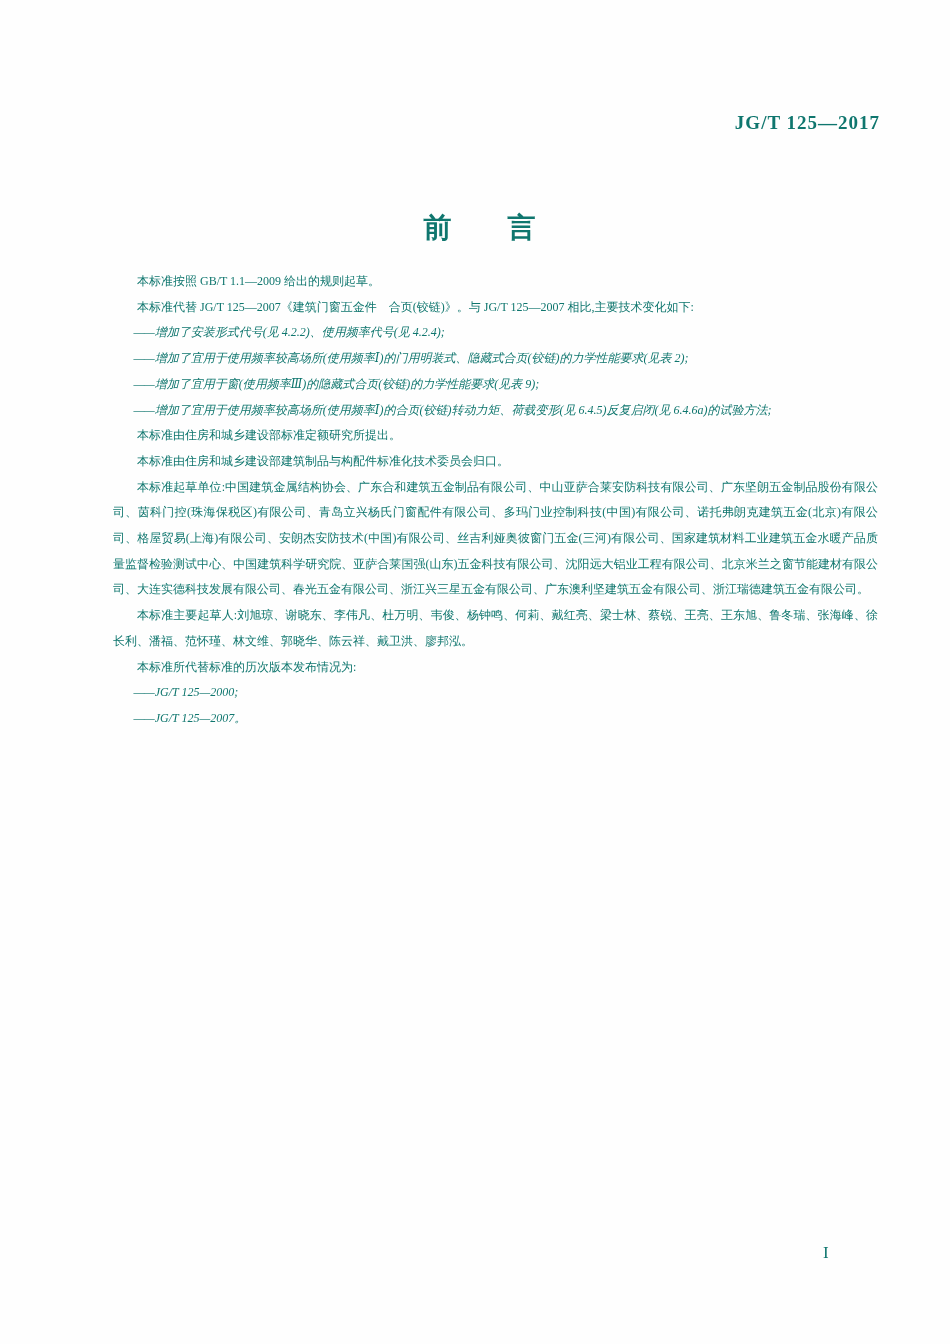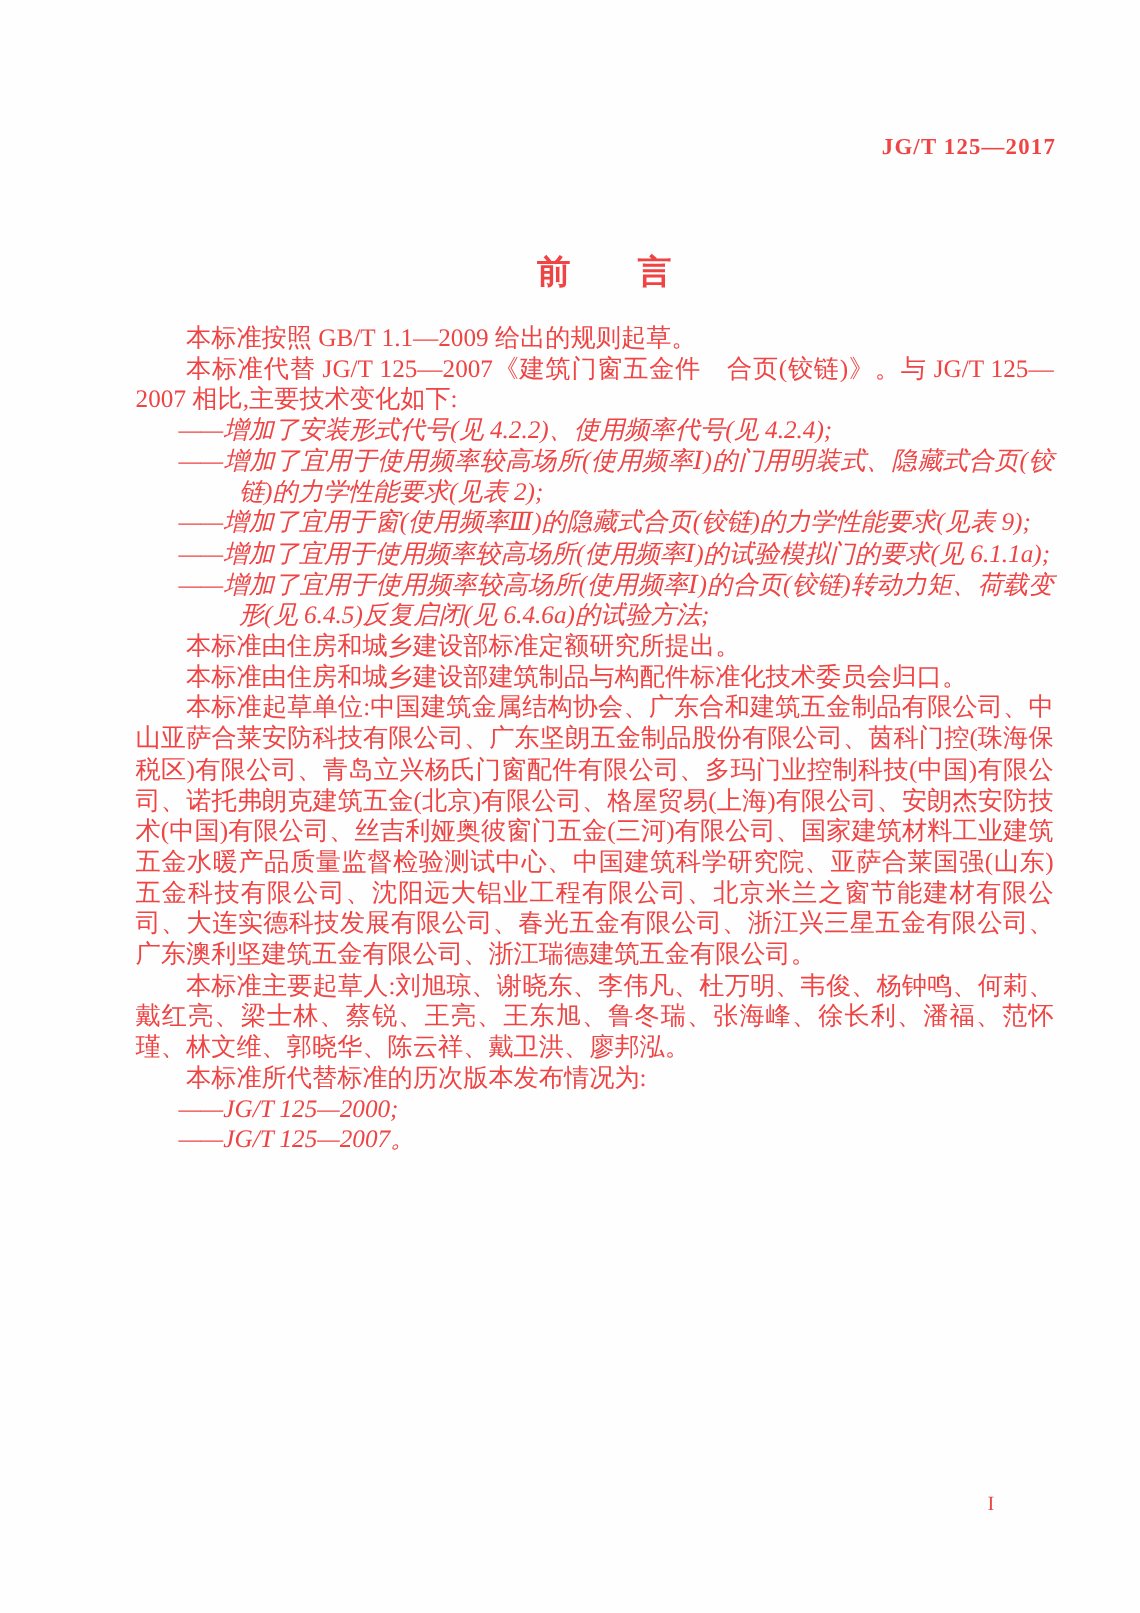--- a/index.html
+++ b/index.html
@@ -6,51 +6,51 @@
     margin: 0;
     padding: 0;
     background: #ffffff;
   }
   .page {
     position: relative;
     width: 950px;
     height: 1344px;
     background: #fefefe;
     font-family: "Liberation Serif", "DejaVu Serif", serif;
-    color: #ef4444;
+    color: #0f766e;
     overflow: hidden;
   }
   .header-code {
     position: absolute;
     top: 112px;
     right: 70px;
     font-size: 19px;
     font-weight: bold;
     letter-spacing: 1px;
     white-space: nowrap;
   }
   .doc-title {
     position: absolute;
     top: 192px;
-    left: 121px;
+    left: 97px;
     width: 765px;
     text-align: center;
     font-size: 28px;
     line-height: 34px;
     font-weight: bold;
     letter-spacing: 14px;
     text-indent: 14px; 
     white-space: nowrap;
   }
   .body-text {
     position: absolute;
     top: 269px;
     left: 113px;
     width: 765px;
-    font-size: 21px;
+    font-size: 12px;
     line-height: 25.7px;
     text-align: justify;
     text-justify: inter-ideograph;
   }
   .para {
     margin: 0;
     text-indent: 2em;
   }
   .dash-item {
     margin: 0;
@@ -74,21 +74,20 @@
   <div class="header-code">JG/T 125—2017</div>
 
   <h1 class="doc-title">前　言</h1>
 
   <div class="body-text">
     <p class="para">本标准按照 GB/T 1.1—2009 给出的规则起草。</p>
     <p class="para">本标准代替 JG/T 125—2007《建筑门窗五金件　合页(铰链)》。与 JG/T 125—2007 相比,主要技术变化如下:</p>
     <p class="dash-item">——增加了安装形式代号(见 4.2.2)、使用频率代号(见 4.2.4);</p>
     <p class="dash-item">——增加了宜用于使用频率较高场所(使用频率Ⅰ)的门用明装式、隐藏式合页(铰链)的力学性能要求(见表 2);</p>
     <p class="dash-item">——增加了宜用于窗(使用频率Ⅲ)的隐藏式合页(铰链)的力学性能要求(见表 9);</p>
-    <p class="dash-item">——增加了宜用于使用频率较高场所(使用频率Ⅰ)的试验模拟门的要求(见 6.1.1a);</p>
     <p class="dash-item">——增加了宜用于使用频率较高场所(使用频率Ⅰ)的合页(铰链)转动力矩、荷载变形(见 6.4.5)反复启闭(见 6.4.6a)的试验方法;</p>
     <p class="para">本标准由住房和城乡建设部标准定额研究所提出。</p>
     <p class="para">本标准由住房和城乡建设部建筑制品与构配件标准化技术委员会归口。</p>
     <p class="para">本标准起草单位:中国建筑金属结构协会、广东合和建筑五金制品有限公司、中山亚萨合莱安防科技有限公司、广东坚朗五金制品股份有限公司、茵科门控(珠海保税区)有限公司、青岛立兴杨氏门窗配件有限公司、多玛门业控制科技(中国)有限公司、诺托弗朗克建筑五金(北京)有限公司、格屋贸易(上海)有限公司、安朗杰安防技术(中国)有限公司、丝吉利娅奥彼窗门五金(三河)有限公司、国家建筑材料工业建筑五金水暖产品质量监督检验测试中心、中国建筑科学研究院、亚萨合莱国强(山东)五金科技有限公司、沈阳远大铝业工程有限公司、北京米兰之窗节能建材有限公司、大连实德科技发展有限公司、春光五金有限公司、浙江兴三星五金有限公司、广东澳利坚建筑五金有限公司、浙江瑞德建筑五金有限公司。</p>
     <p class="para">本标准主要起草人:刘旭琼、谢晓东、李伟凡、杜万明、韦俊、杨钟鸣、何莉、戴红亮、梁士林、蔡锐、王亮、王东旭、鲁冬瑞、张海峰、徐长利、潘福、范怀瑾、林文维、郭晓华、陈云祥、戴卫洪、廖邦泓。</p>
     <p class="para">本标准所代替标准的历次版本发布情况为:</p>
     <p class="dash-item">——JG/T 125—2000;</p>
     <p class="dash-item">——JG/T 125—2007。</p>
   </div>
 

